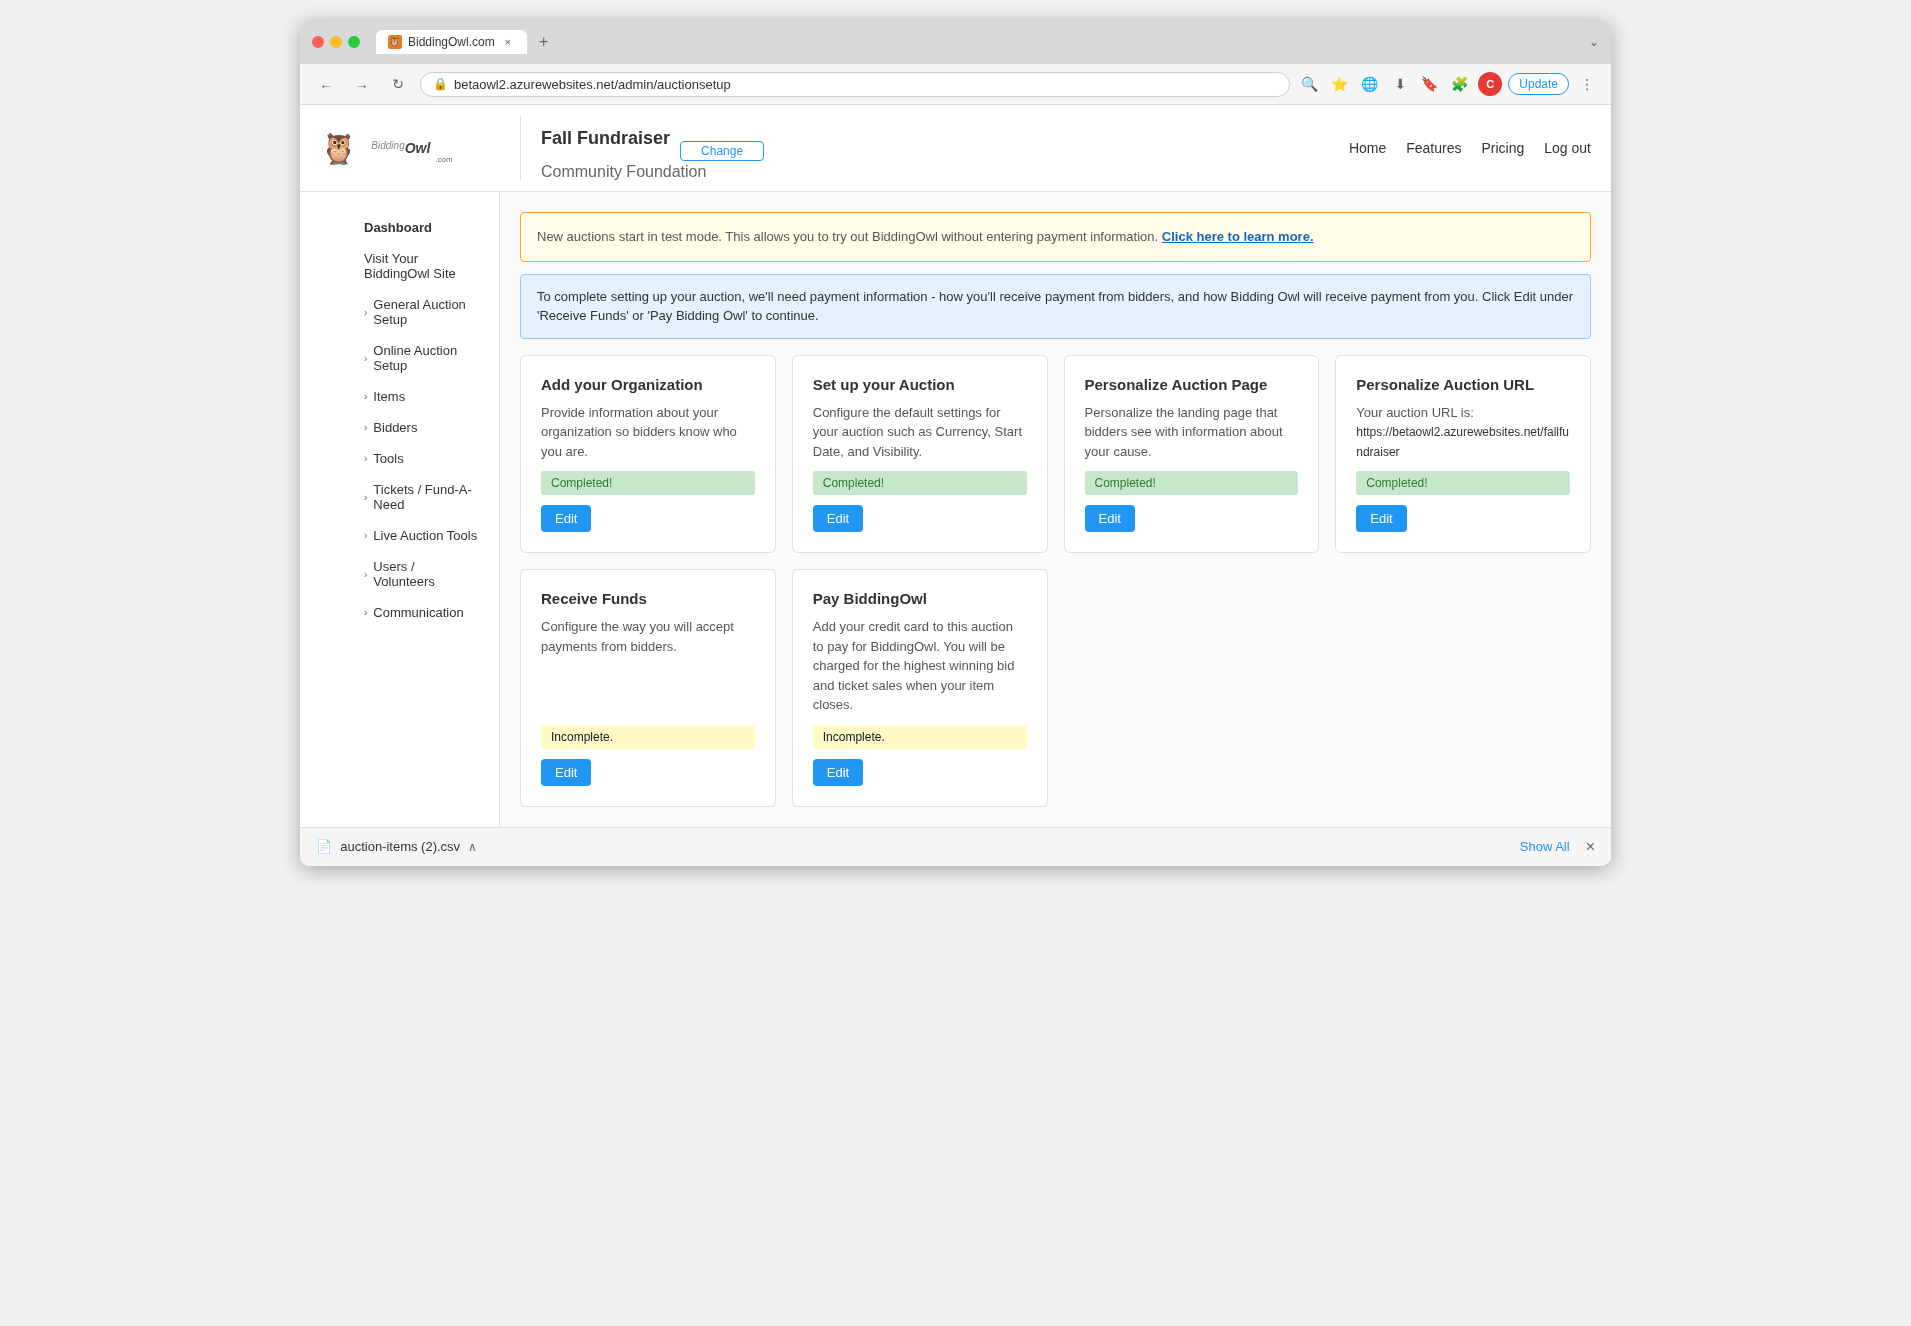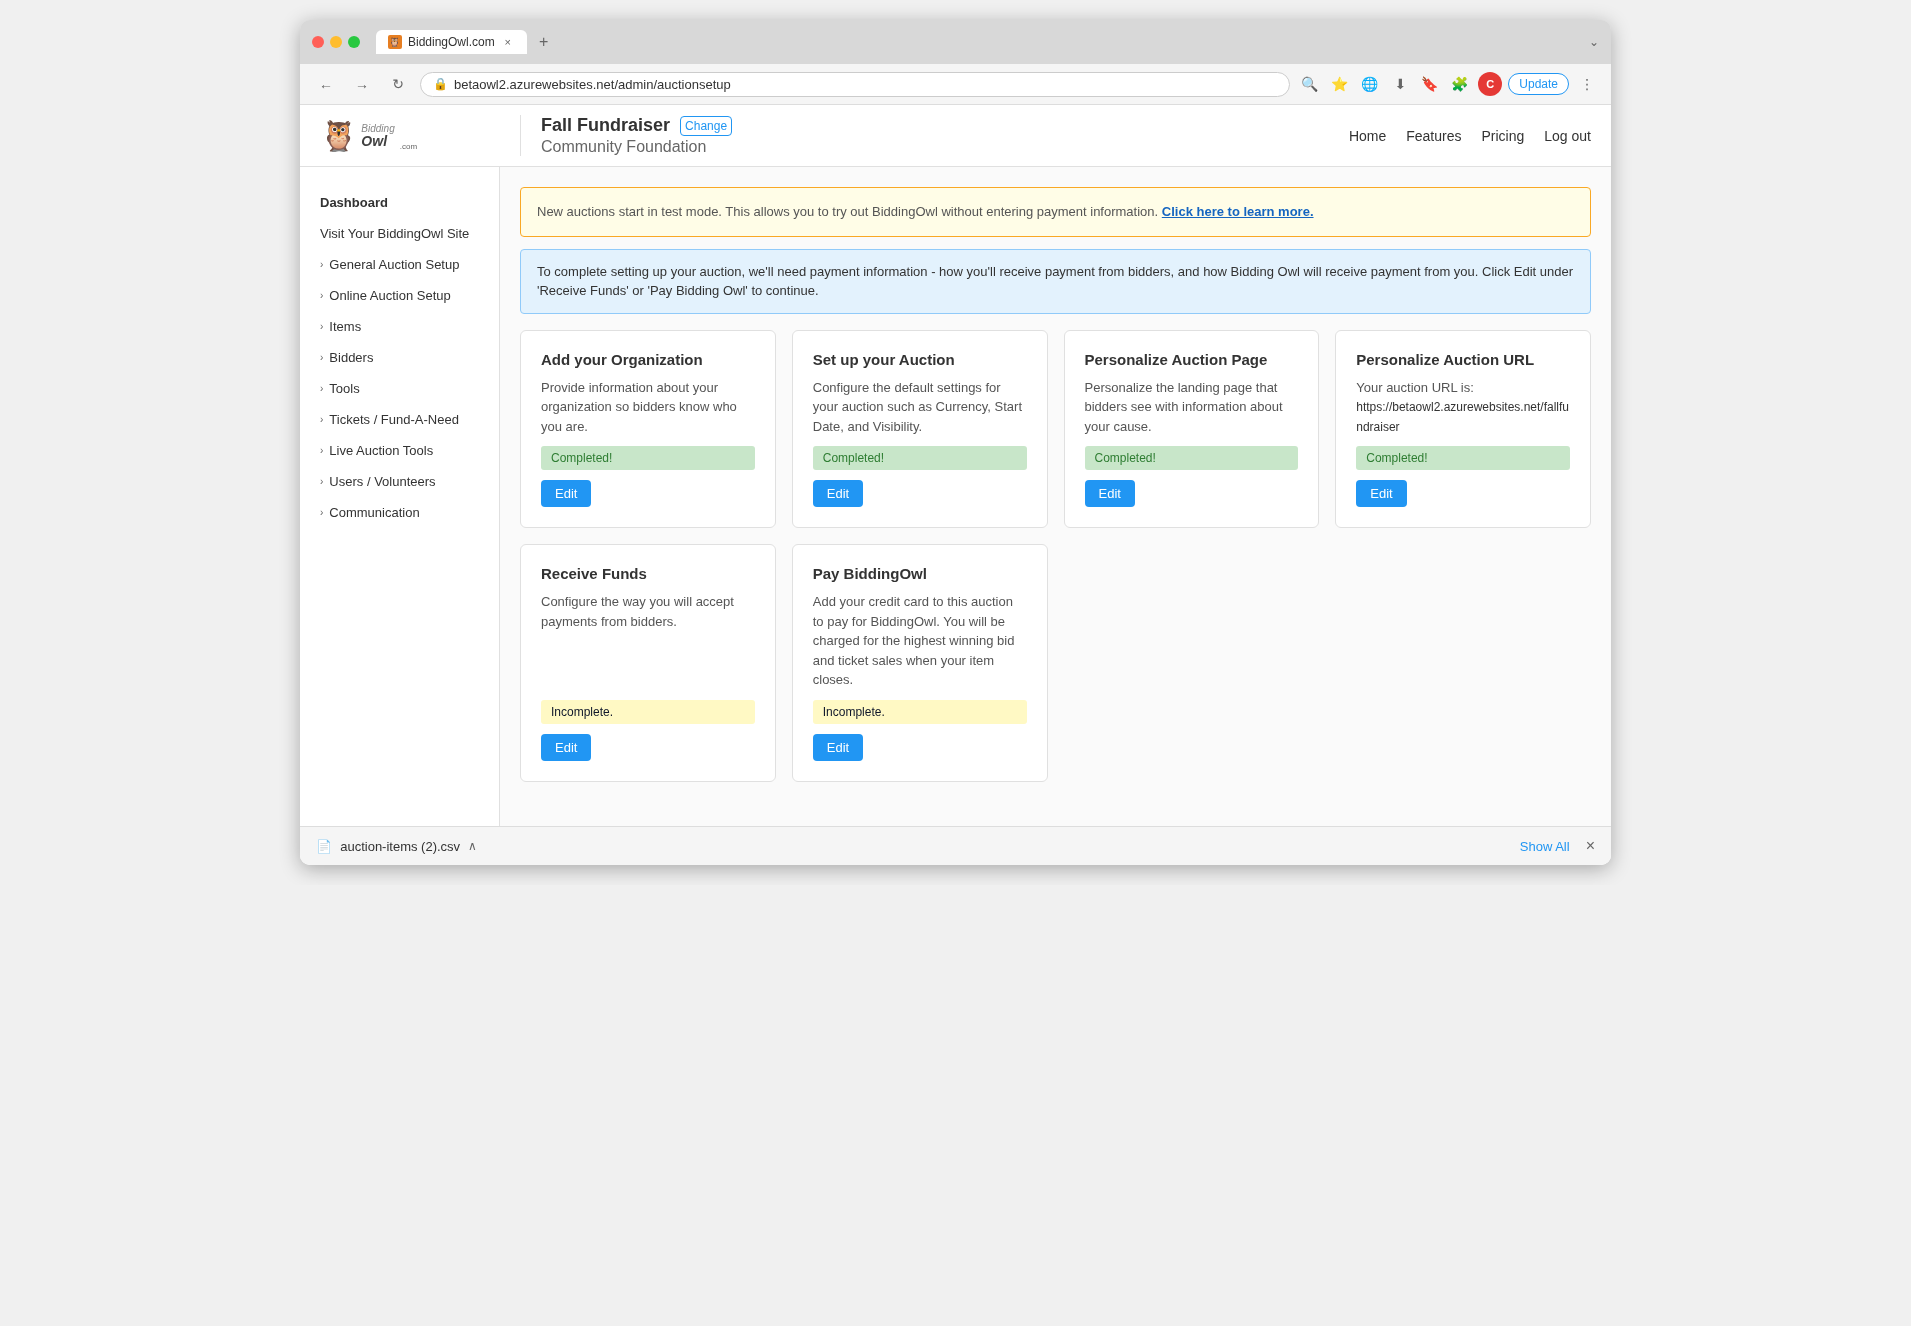--- a/index.html
+++ b/index.html
@@ -28,29 +28,29 @@
     .update-btn { background: white; border: 1px solid #2196F3; color: #2196F3; border-radius: 12px; padding: 3px 10px; font-size: 12px; cursor: pointer; }
     .profile-avatar { width: 24px; height: 24px; border-radius: 50%; background: #e53935; color: white; display: flex; align-items: center; justify-content: center; font-size: 11px; font-weight: bold; }
 
     
     .app-container { display: flex; flex-direction: column; background: white; min-height: 760px; }
     .app-header { display: flex; align-items: center; padding: 10px 20px; border-bottom: 1px solid #e0e0e0; background: white; }
     .logo-area { display: flex; align-items: center; gap: 6px; width: 200px; }
     .auction-info { flex: 1; padding-left: 20px; border-left: 1px solid #e0e0e0; }
     .auction-name-row { display: flex; align-items: center; gap: 10px; }
     .auction-title { font-size: 18px; font-weight: 600; color: #333; }
-    .change-btn { background: white; border: 1.5px solid #2196F3; color: #2196F3; border-radius: 4px; padding: 2px 4px; font-size: 12px; cursor: pointer; }
+    .change-btn { background: white; border: 1.5px solid #2196F3; color: #2196F3; border-radius: 4px; padding: 2px 20px; font-size: 12px; cursor: pointer; margin-top: 26px; }
     .auction-org { font-size: 16px; color: #666; margin-top: 2px; }
     .header-nav { display: flex; align-items: center; gap: 20px; }
     .header-nav a { text-decoration: none; color: #333; font-size: 14px; cursor: pointer; }
 
     
     .main-layout { display: flex; flex: 1; }
     .sidebar { width: 200px; min-width: 200px; background: white; border-right: 1px solid #e0e0e0; padding: 20px 0; }
-    .sidebar-item { padding: 8px 20px; cursor: pointer; color: #333; font-size: 13px; display: flex; align-items: center; gap: 6px; }
+    .sidebar-item { padding: 8px 20px; cursor: pointer; color: #333; font-size: 13px; display: flex; align-items: center; gap: 6px; margin-left: 44px; }
     .sidebar-item .chevron { font-size: 10px; color: #666; }
     .sidebar-item.bold { font-weight: 600; }
 
     
     .content-area { flex: 1; padding: 20px; background: #fafafa; overflow-y: auto; }
 
     
     .alert-yellow { background: #fffde7; border: 1px solid #f9a825; border-radius: 4px; padding: 14px 16px; margin-bottom: 12px; }
     .alert-yellow h3 { color: #f57f17; font-size: 16px; font-weight: 600; margin-bottom: 6px; }
     .alert-yellow p { color: #555; font-size: 13px; line-height: 1.5; }
@@ -123,21 +123,21 @@
       <div class="toolbar-icon">⋮</div>
     </div>
   </div>
 
   <div class="app-container">
 
     <div class="app-header">
       <div class="logo-area">
         <div class="logo-container">
           <span style="font-size:30px;">🦉</span>
-          <div style="display:flex;flex-direction:column;line-height:1;">
+          <div style="display:flex;line-height:1;margin-left:10px;">
             <span style="font-size:10px;color:#888;font-style:italic;">Bidding</span>
             <span style="font-size:14px;font-weight:800;color:#404040;font-style:italic;">Owl</span>
           </div>
           <span style="font-size:8px;color:#666;align-self:flex-end;margin-bottom:2px;margin-left:1px;">.com</span>
         </div>
       </div>
       <div class="auction-info">
         <div class="auction-name-row">
           <span class="auction-title">Fall Fundraiser</span>
           <button class="change-btn">Change</button>

